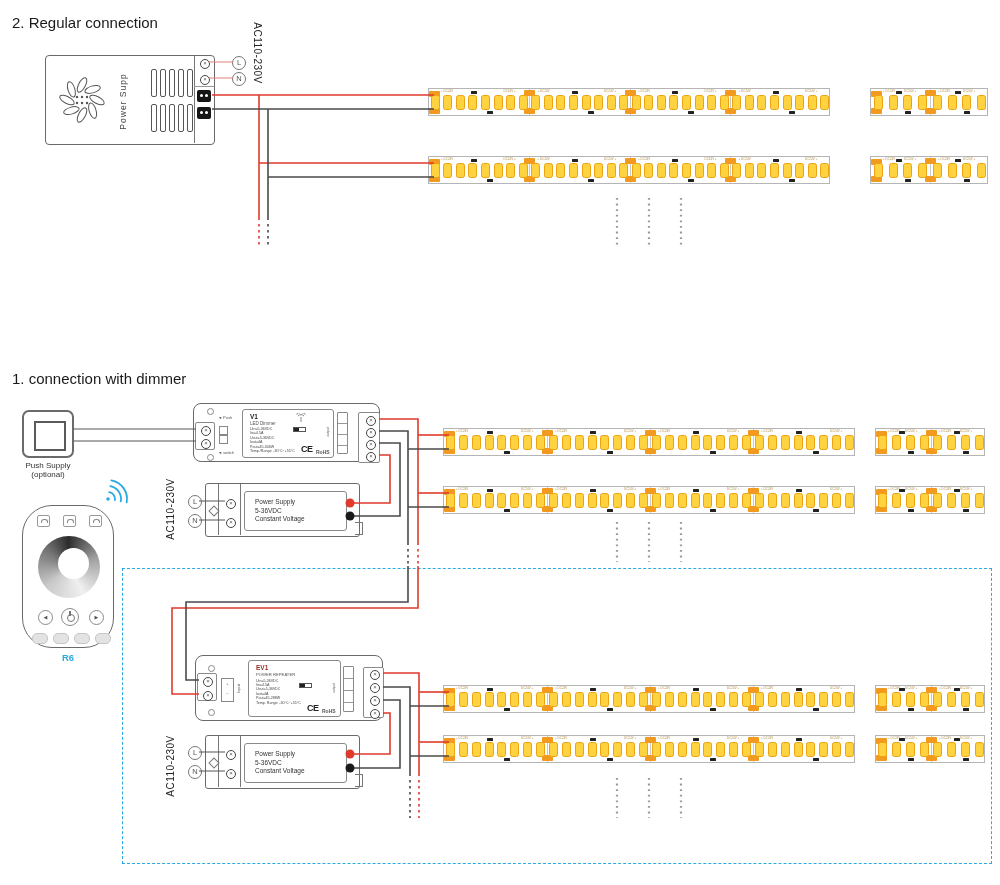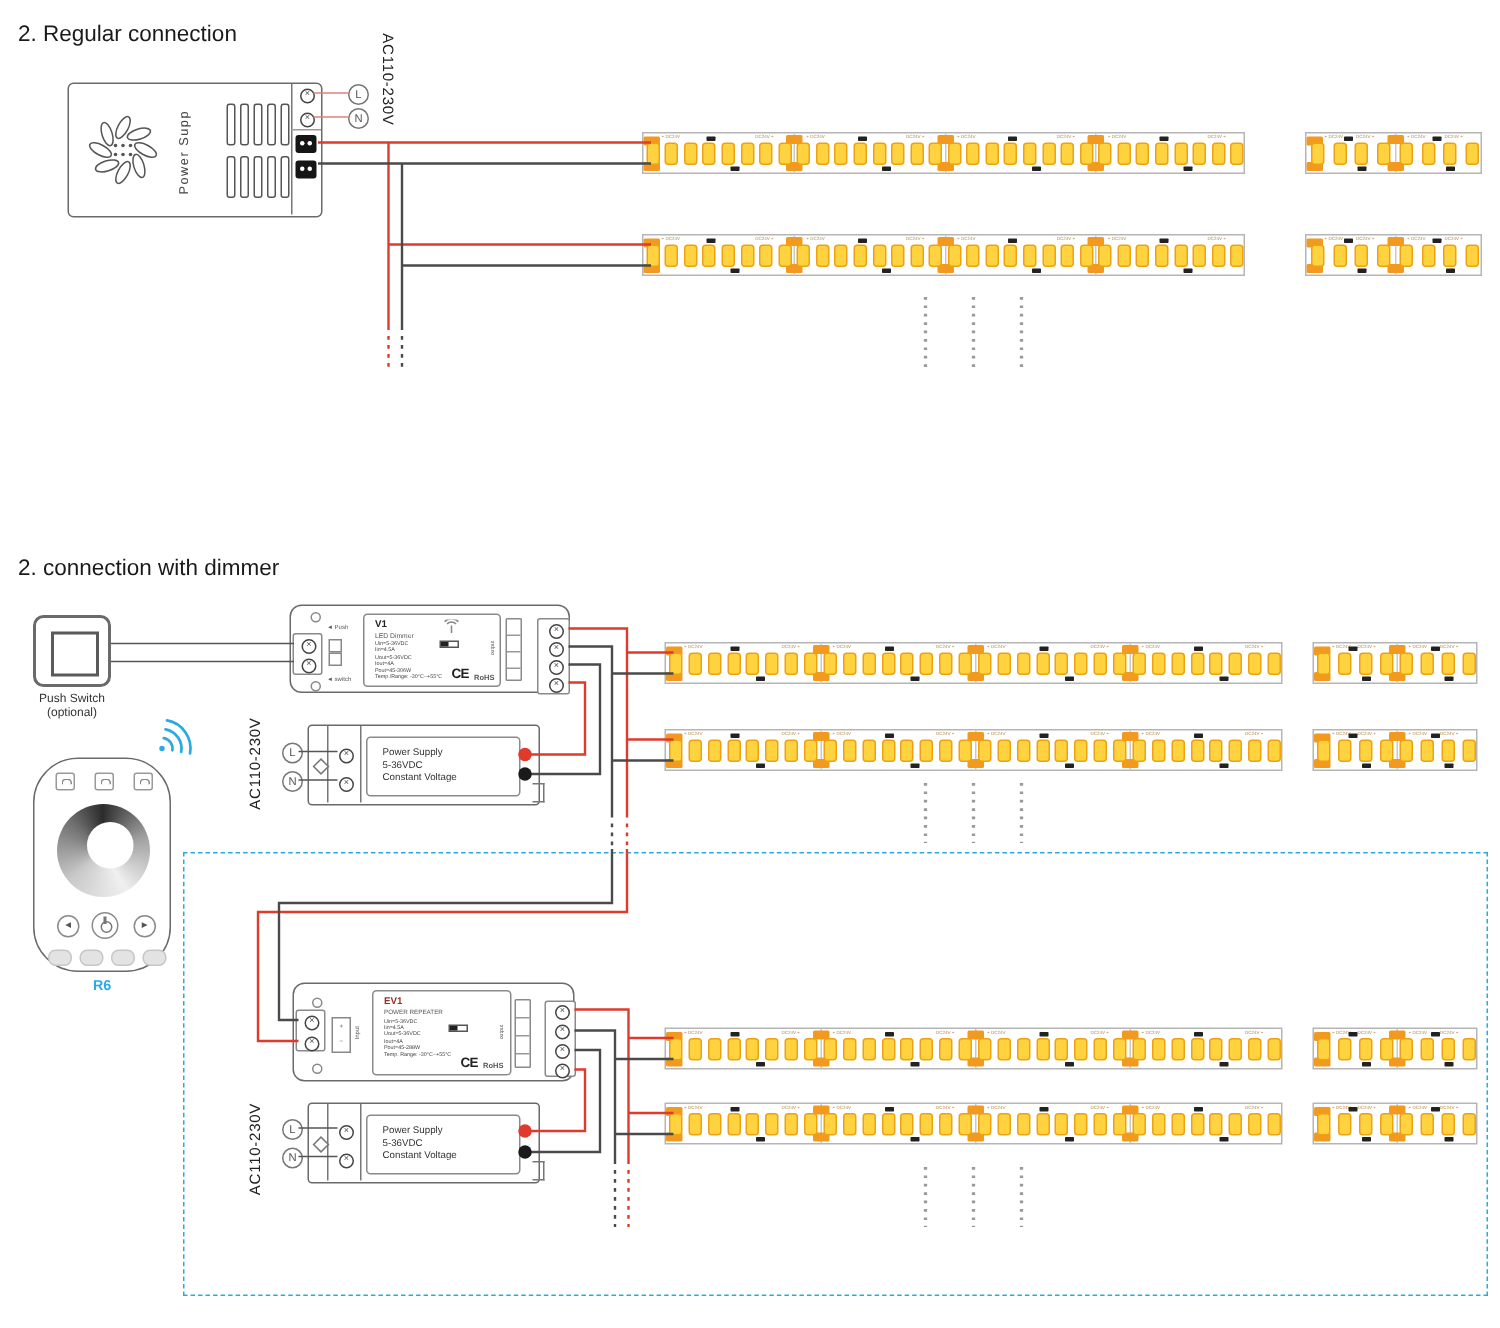--- a/index.html
+++ b/index.html
@@ -48,21 +48,21 @@
   .ce{font-weight:bold;color:#222;letter-spacing:-.5px}
 </style>
 </head>
 <body>
 
 <div id="stage">
 
   <div class="abs" id="dashedzone" style="left:122px;top:568px;width:868px;height:294px;border:1.5px dashed var(--blue);z-index:0"></div>
 
   <div class="title" style="left:12px;top:14px">2. Regular connection</div>
-  <div class="title" style="left:12px;top:370px">2. connection with dimmer</div>
+  <div class="title" style="left:12px;top:370px">1. connection with dimmer</div>
 
   <div class="box" style="left:45px;top:55px;width:170px;height:90px;border-radius:4px">
     <svg width="52" height="52" style="position:absolute;left:10px;top:18px">
       <g stroke="#555" fill="#fff" stroke-width="1">
         <ellipse cx="41" cy="26" rx="8" ry="3.4" transform="rotate(0 26 26) rotate(28 41 26)"></ellipse>
         <ellipse cx="41" cy="26" rx="8" ry="3.4" transform="rotate(45 26 26) rotate(28 41 26)"></ellipse>
         <ellipse cx="41" cy="26" rx="8" ry="3.4" transform="rotate(90 26 26) rotate(28 41 26)"></ellipse>
         <ellipse cx="41" cy="26" rx="8" ry="3.4" transform="rotate(135 26 26) rotate(28 41 26)"></ellipse>
         <ellipse cx="41" cy="26" rx="8" ry="3.4" transform="rotate(180 26 26) rotate(28 41 26)"></ellipse>
         <ellipse cx="41" cy="26" rx="8" ry="3.4" transform="rotate(225 26 26) rotate(28 41 26)"></ellipse>
@@ -101,21 +101,21 @@
     <div class="plug" style="left:151px;top:51px"></div>
   </div>
   <div class="rotlbl" style="left:212px;top:47px;width:90px;height:12px;transform:rotate(90deg)">AC110-230V</div>
   <div class="lncircle" style="left:232px;top:56px">L</div>
   <div class="lncircle" style="left:232px;top:72px">N</div>
 
   <div class="box" style="left:22px;top:410px;width:52px;height:48px;border-radius:7px;border-width:2px">
     <div class="abs" style="left:10px;top:9px;width:28px;height:26px;border:2px solid #5a5a5a;background:#fff"></div>
   </div>
   <div class="abs" style="left:8px;top:461px;width:80px;text-align:center;font-size:8px;color:#333;z-index:4">
-    <div>Push Switch</div>
+    <div>Push Supply</div>
     <div>(optional)</div>
   </div>
 
   <div class="box" style="left:22px;top:505px;width:92px;height:143px;border-radius:30px;border-color:#6a6a6a">
     <div class="topbtn" style="left:14px;top:9px">
         <i></i>
       </div>
     <div class="topbtn" style="left:40px;top:9px">
         <i></i>
       </div>

